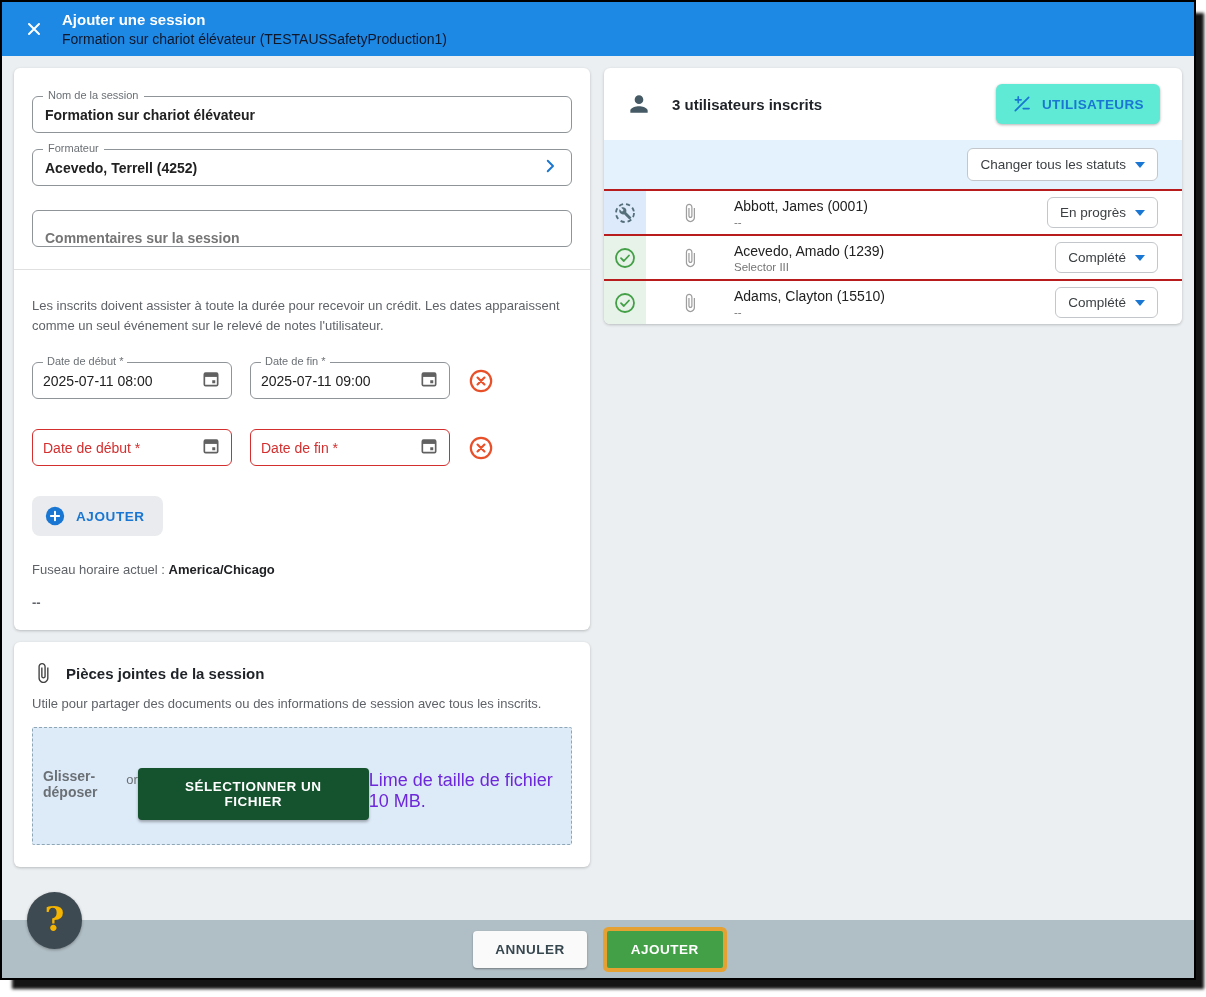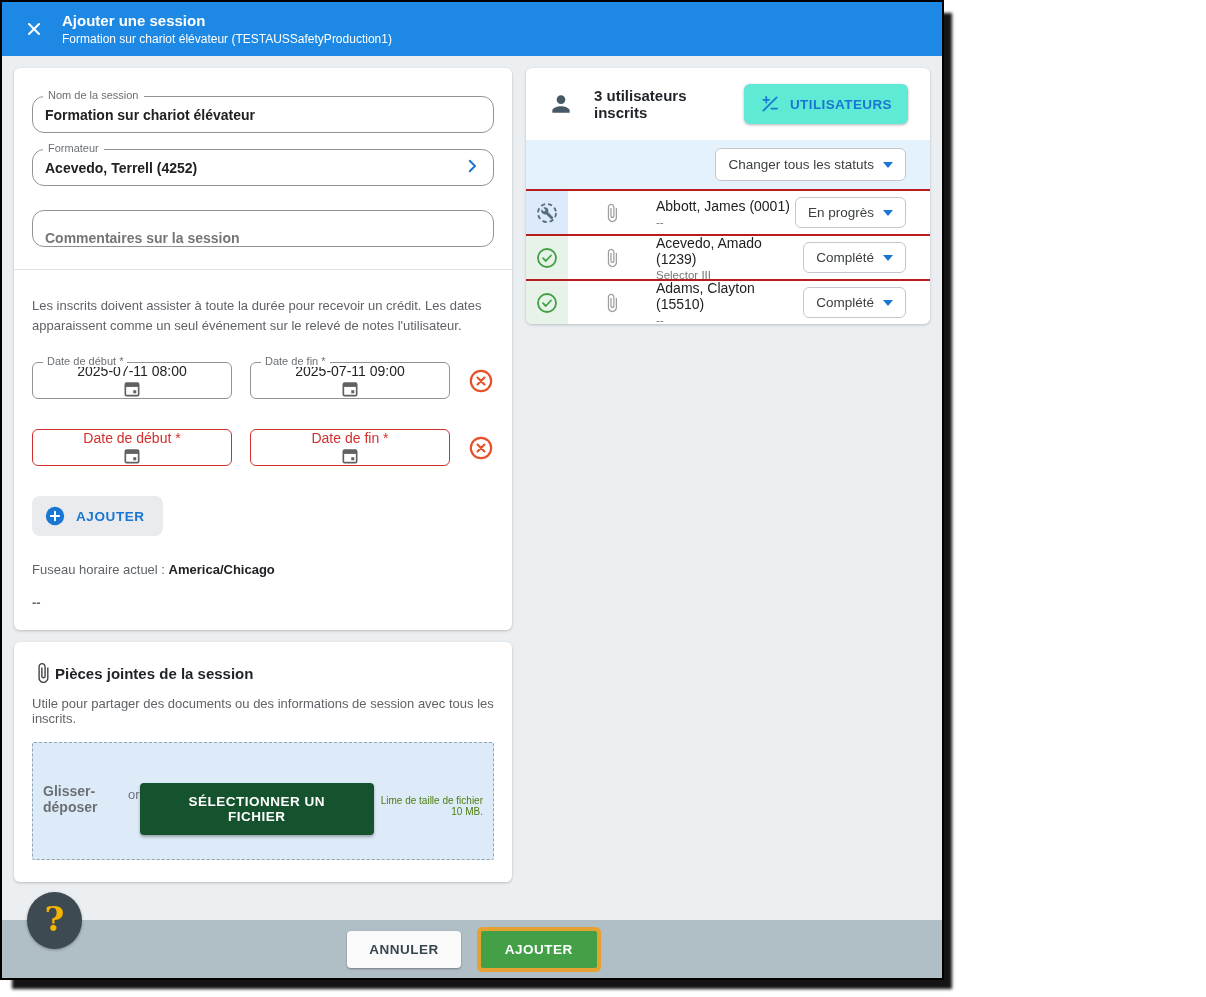--- a/index.html
+++ b/index.html
@@ -1,63 +1,63 @@
 <!DOCTYPE html>
 <html><head>
 <meta charset="utf-8">
 <style>
   * { box-sizing: border-box; margin: 0; padding: 0; }
   html,body { width:1206px; height:997px; background:#fff; font-family:"Liberation Sans", sans-serif; }
   .frame {
-    position:absolute; left:0; top:0; width:944px; height:980px;
+    position:absolute; left:0; top:0; width:1196px; height:980px;
     border:2px solid #000; background:#eceff1;
     box-shadow: 10px 11px 3px -2px rgba(0,0,0,0.92);
     display:flex; flex-direction:column; overflow:hidden;
   }
   
   .hdr { height:54px; background:#1e88e5; display:flex; align-items:center; padding:0 18px; flex:0 0 auto; }
   .hdr .x { width:28px; height:28px; display:flex; align-items:center; justify-content:center; cursor:pointer; margin-right:14px; }
   .hdr .titles { display:flex; flex-direction:column; gap:3px; }
   .hdr .t1 { color:#fff; font-size:15px; font-weight:bold; }
-  .hdr .t2 { color:#ffffff; font-size:12px; }
+  .hdr .t2 { color:#0f172a; font-size:14px; }
   
   .content { flex:1; padding:12px; display:flex; gap:14px; align-items:flex-start; overflow:hidden; }
   .card { background:#fff; border-radius:6px; box-shadow:0 1px 3px rgba(0,0,0,0.22); }
   .leftcol { width:578px; display:flex; flex-direction:column; gap:12px; }
   .rightcol { width:580px; }
   
   .formcard { padding:28px 18px 20px 18px; }
-  .ofield { position:relative; border:1px solid #8f9498; border-radius:12px; height:37px; display:flex; align-items:center; padding:0 12px; margin-bottom:16px; background:#fff; }
+  .ofield { position:relative; border:1px solid #8f9498; border-radius:6px; height:37px; display:flex; align-items:center; padding:0 12px; margin-bottom:16px; background:#fff; }
   .ofield .flabel { position:absolute; top:-8px; left:10px; background:#fff; padding:0 5px; font-size:11px; color:#6b7075; }
   .ofield input { border:none; outline:none; font-size:14px; color:#212121; width:100%; font-family:"Liberation Sans",sans-serif; background:transparent;font-weight:bold; }
   .ofield input::placeholder { color:#757575; opacity:1; }
   .ofield .chev { margin-left:auto; flex:0 0 auto; }
   .divider { border-top:1px solid #e0e0e0; margin:22px -18px 26px -18px; }
   .sechead { font-size:15px; font-weight:bold; color:#1f2328; margin-bottom:10px; }
   .secdesc { font-size:13px; color:#5f6368; line-height:1.55; margin-bottom:26px; }
   .daterow { display:flex; align-items:center; gap:18px; margin-bottom:30px; }
-  .dfield { position:relative; width:200px; height:37px; border:1px solid #8f9498; border-radius:6px; display:flex; align-items:center; padding:0 10px;flex-direction:column; }
+  .dfield { position:relative; width:200px; height:37px; border:1px solid #8f9498; border-radius:6px; display:flex; align-items:center; padding:0 10px; }
   .dfield .flabel { position:absolute; top:-8px; left:10px; background:#fff; padding:0 4px; font-size:11px; color:#6b7075; white-space:nowrap; }
   .dfield .dval { font-size:14px; color:#212121; flex:1; }
   .dfield.err { border-color:#d32f2f; }
   .dfield.err .dval { color:#d32f2f; }
   .rmv { flex:0 0 auto; cursor:pointer; display:flex; }
   .addpill { display:inline-flex; align-items:center; gap:10px; background:#e9ebee; border:none; border-radius:8px; padding:9px 18px 9px 12px; cursor:pointer; color:#1976d2; font-size:13.5px; font-weight:bold; letter-spacing:0.6px; font-family:"Liberation Sans",sans-serif; margin-bottom:26px; }
   .tz { font-size:13px; color:#5f6368; }
   .tz b { color:#202124; font-weight:bold; }
   .dashes { font-size:13px; font-weight:bold; color:#5f6368; margin-top:18px; }
   
   .attcard { padding:20px 18px 22px 18px; }
-  .atthead { display:flex; align-items:center; gap:1px; font-size:15px; font-weight:bold; color:#1f2328; margin-bottom:12px; }
+  .atthead { display:flex; align-items:center; gap:12px; font-size:15px; font-weight:bold; color:#1f2328; margin-bottom:12px; }
   .attdesc { font-size:13px; color:#5f6368; margin-bottom:16px; }
   .dropzone { border:1px dashed #8fa6b5; background:#ddeaf8; border-radius:2px; padding:20px 10px 24px 10px; display:flex; flex-direction:row; align-items:center; }
   .dz1 { font-size:14px; font-weight:bold; color:#6b7075; }
   .dz2 { font-size:13px; color:#6b7075; margin:4px 0 14px 0; }
   .dzbtn { background:#14532d; color:#fff; border:none; border-radius:4px; padding:11px 38px; font-size:13.5px; font-weight:bold; letter-spacing:0.5px; cursor:pointer; box-shadow:0 2px 3px rgba(0,0,0,0.3); font-family:"Liberation Sans",sans-serif;margin-top:20px; }
-  .dznote { font-size:10px; color:#4d7c0f; margin-top:14px;text-align:right; }
+  .dznote { font-size:18px; color:#6d28d9; margin-top:14px; }
   
   .usershead { display:flex; align-items:center; padding:16px 22px; }
   .usershead .ttl { font-size:15px; font-weight:bold; color:#1f2328; margin-left:20px; }
   .usersbtn { margin-left:auto; display:inline-flex; align-items:center; gap:10px; background:#5eead4; border:none; border-radius:6px; padding:10px 16px; color:#1976d2; font-size:13.5px; font-weight:bold; letter-spacing:0.4px; cursor:pointer; box-shadow:0 1px 3px rgba(0,0,0,0.3); font-family:"Liberation Sans",sans-serif; }
   .bulkrow { background:#e3f2fd; padding:8px 24px 8px 24px; display:flex; justify-content:flex-end; }
   .ddbtn { background:#fff; border:1px solid #c3c7cb; border-radius:6px; padding:8px 12px; font-size:13.5px; color:#3c4043; display:inline-flex; align-items:center; gap:9px; cursor:pointer; font-family:"Liberation Sans",sans-serif; }
   .caret { width:0; height:0; border-left:5px solid transparent; border-right:5px solid transparent; border-top:6px solid #1976d2; display:inline-block; }
   .urow { display:flex; align-items:stretch; border-top:2px solid #b91c1c; height:45px; }
   .urow:last-child { border-radius:0 0 6px 6px; overflow:hidden; }
   .statecell { width:42px; flex:0 0 auto; display:flex; align-items:center; justify-content:center; }

